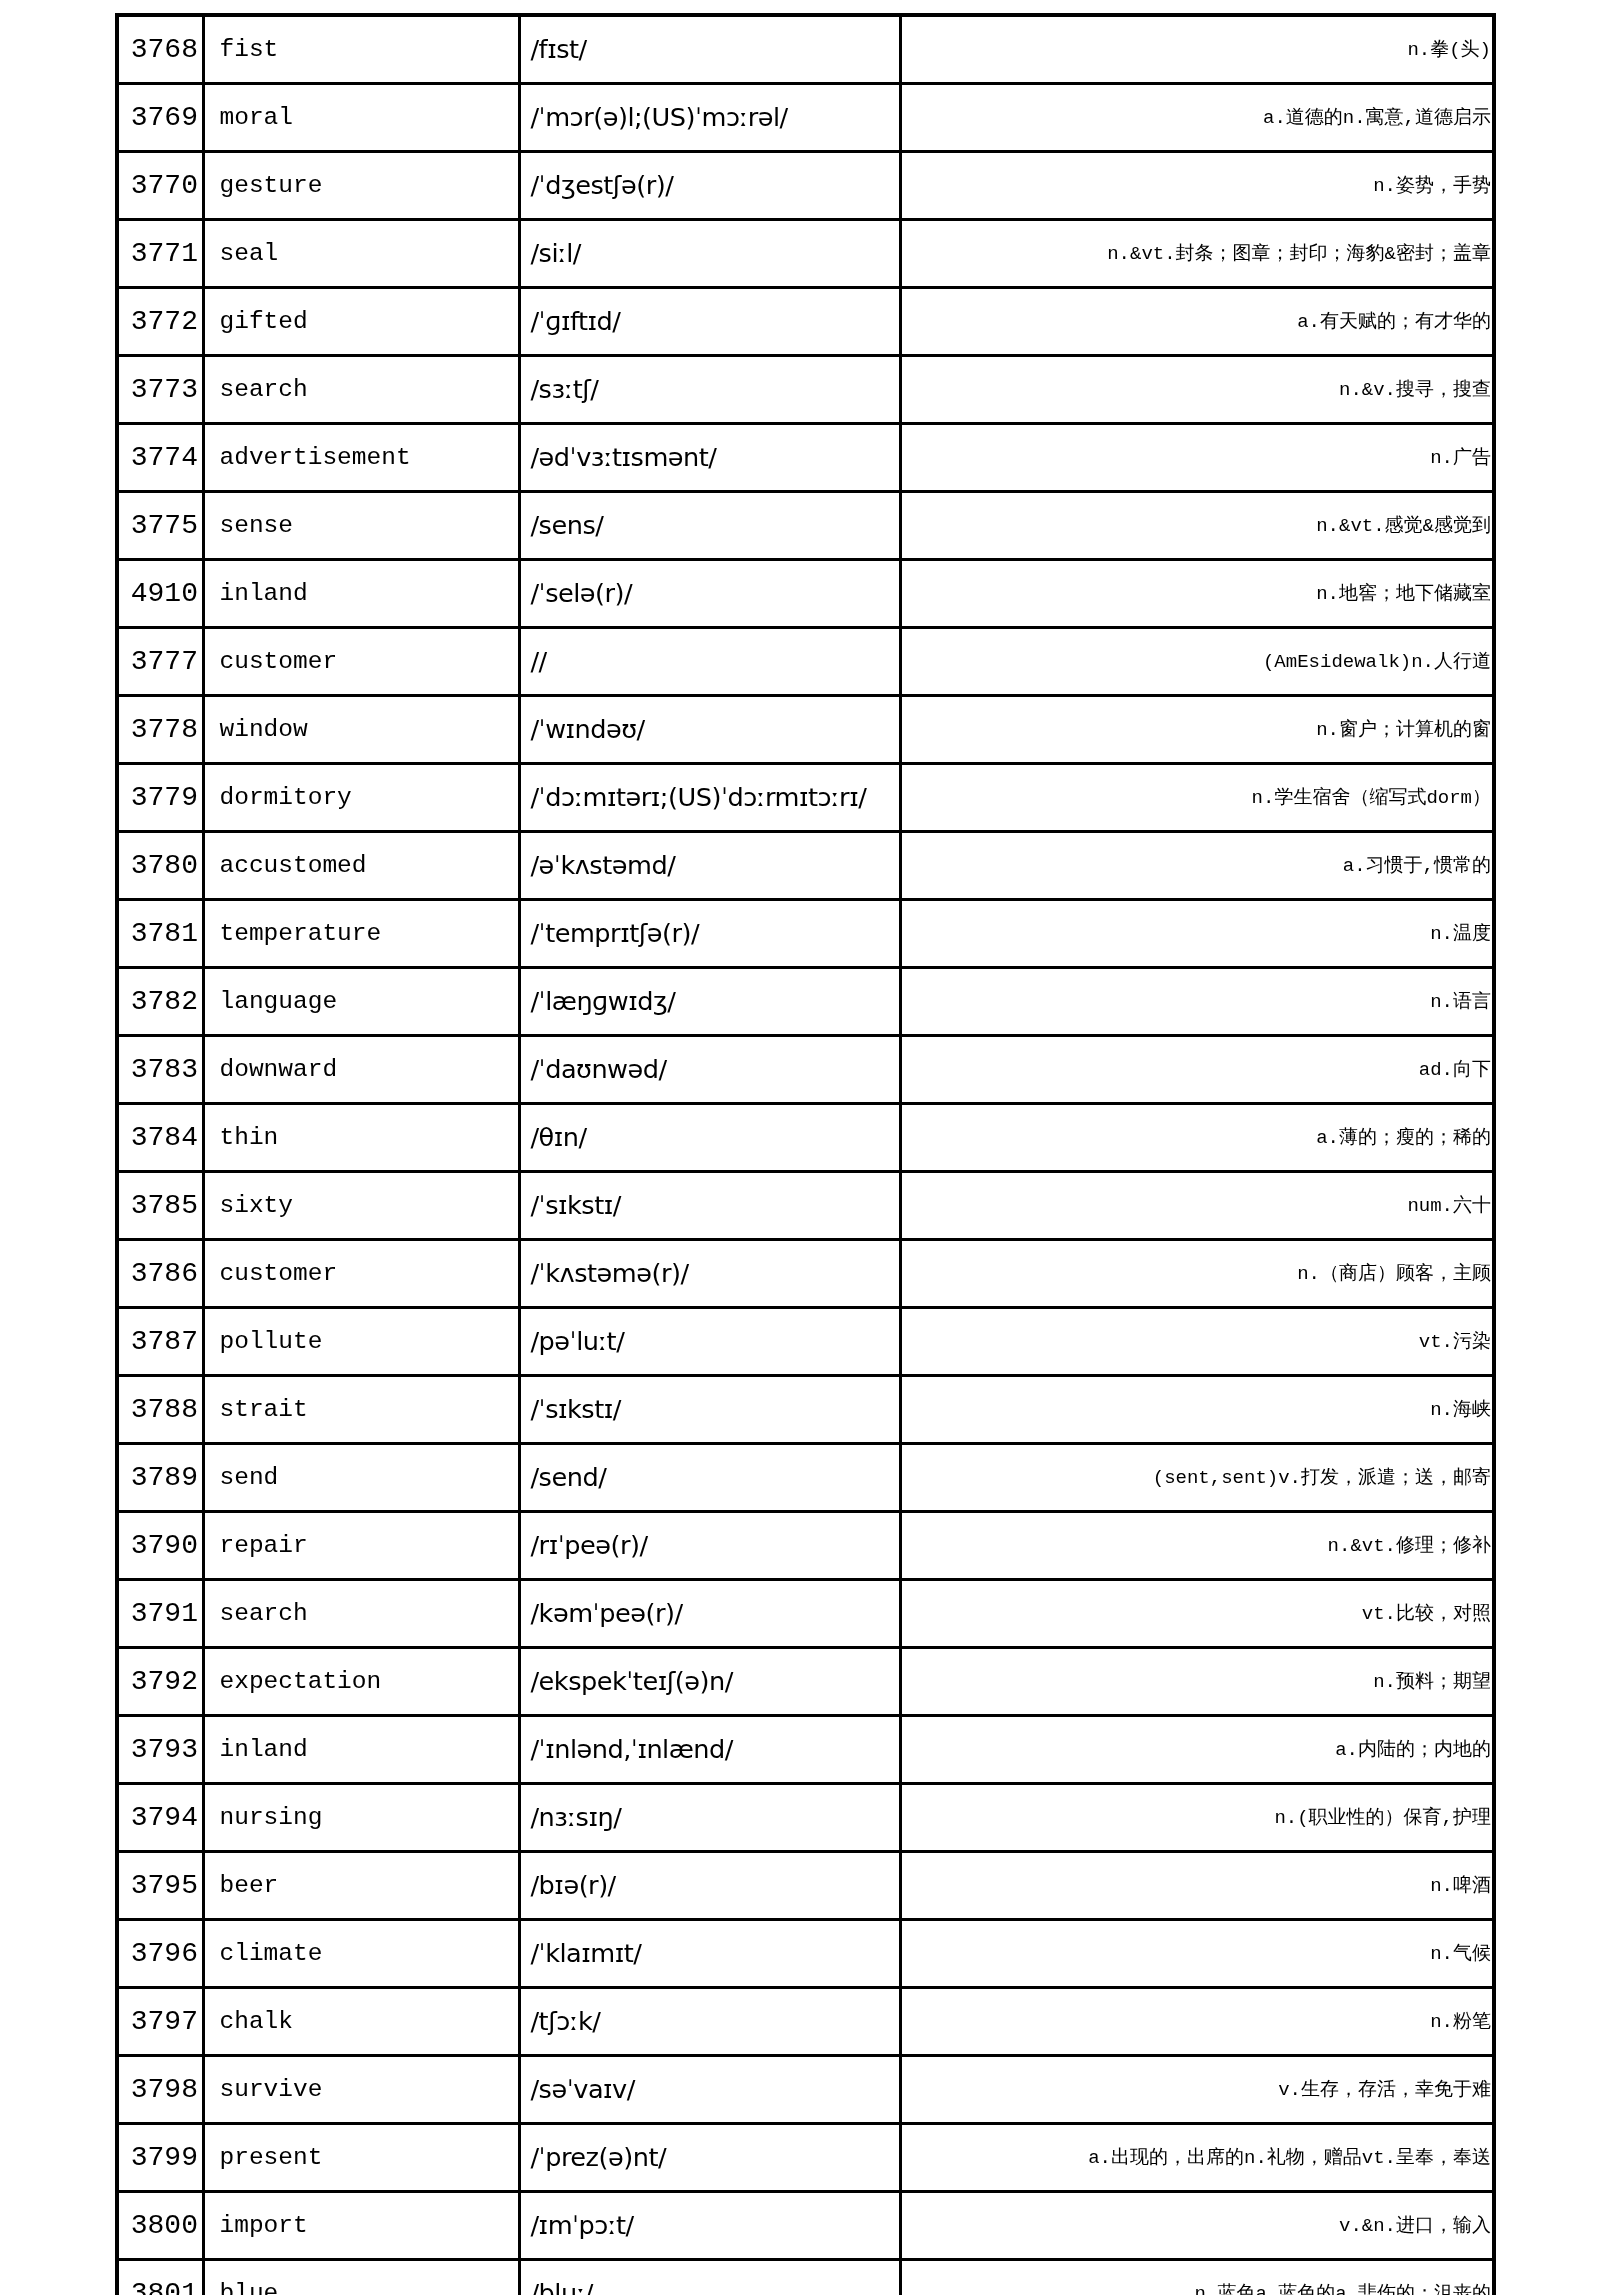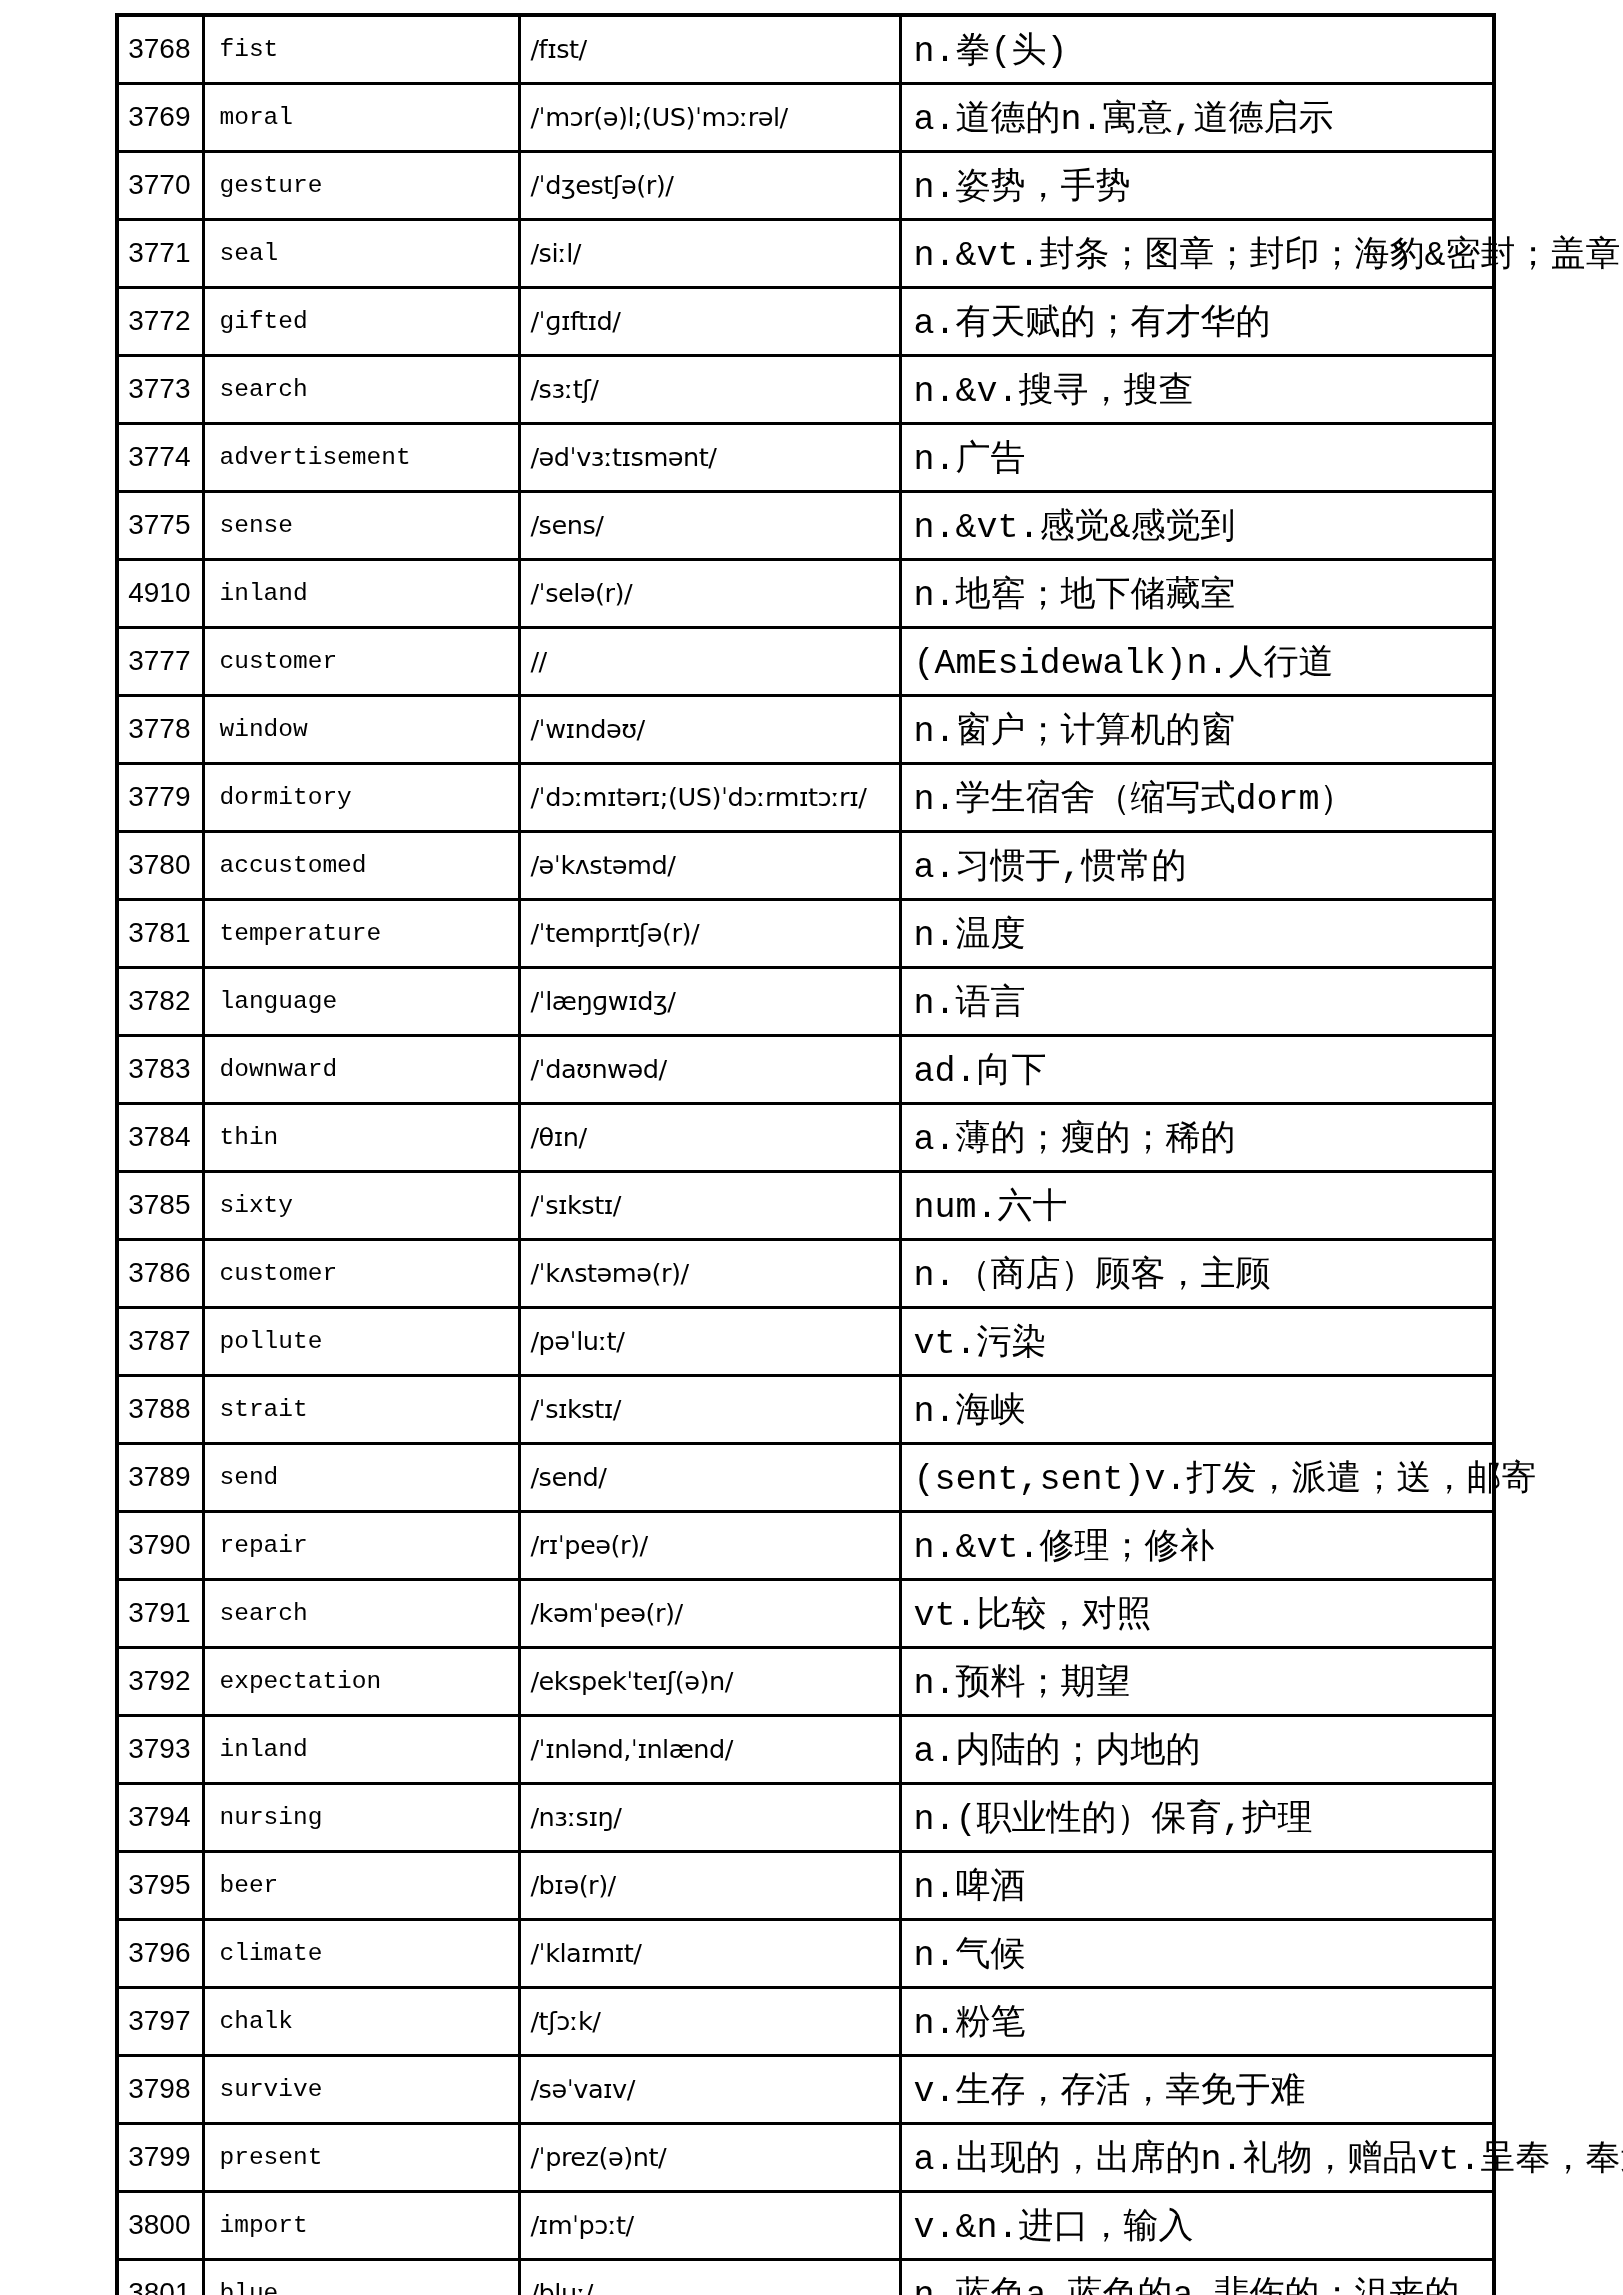--- a/index.html
+++ b/index.html
@@ -26,39 +26,41 @@
   table.vocab td {
     border: 3.6px solid #000000;
     height: 63px;
     vertical-align: middle;
     white-space: nowrap;
     overflow: visible;
     color: #000000;
     background: #ffffff;
   }
   td.col-index {
-    font-family: Liberation Sans, sans-serif;
+    font-family: Liberation Mono, monospace;
     font-size: 28px;
     padding-left: 9.2px;
+    text-align: center;
   }
   td.col-word {
     font-family: "Liberation Mono", monospace;
     font-size: 24.5px;
     padding-left: 15px;
   }
   td.col-phonetic {
     font-family: "DejaVu Sans", sans-serif;
     font-size: 25.6px;
     letter-spacing: -0.5px;
     padding-left: 10px;
   }
   td.col-definition {
     font-family: "Liberation Mono", "DejaVu Sans", sans-serif;
-    font-size: 35px;
+    font-size: 19px;
     padding-left: 12px;
+    text-align: right;
   }
 </style>
 </head>
 <body>
 
 <div class="page">
   <table class="vocab">
     <colgroup>
       <col style="width:86px">
       <col style="width:316px">

